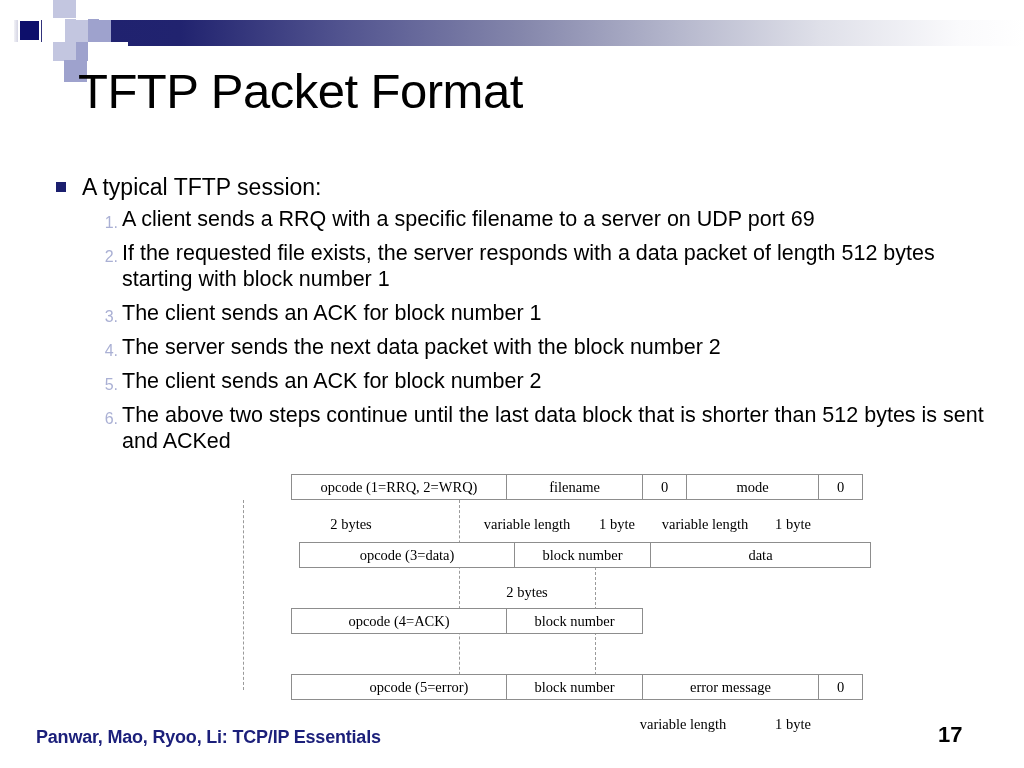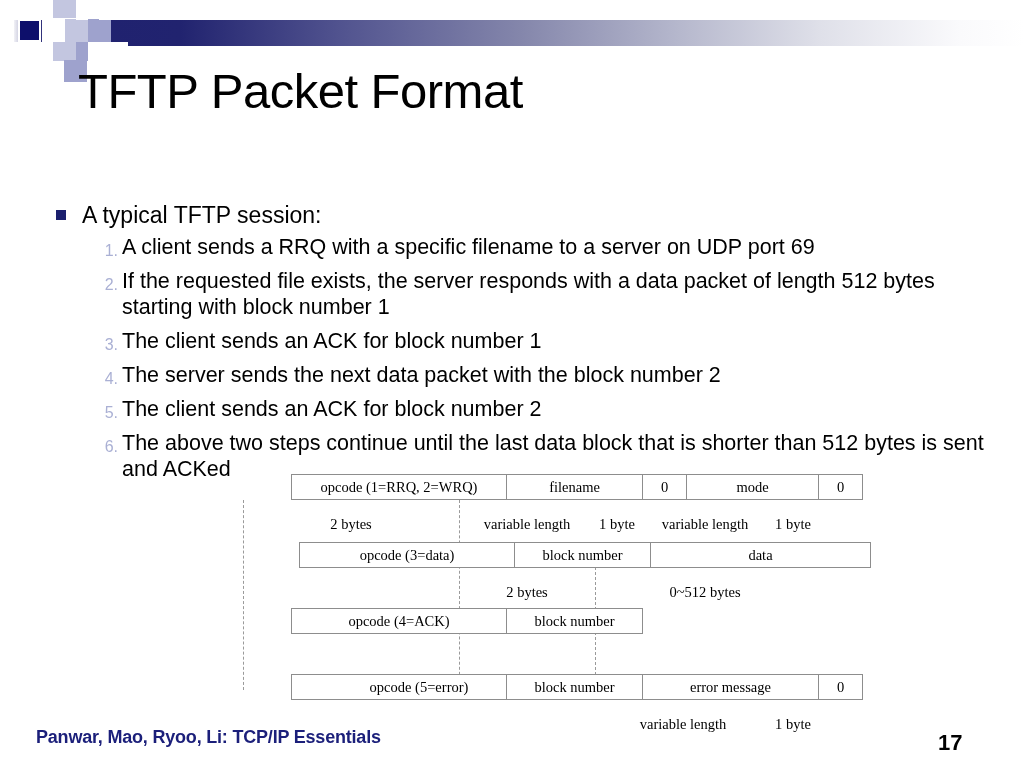--- a/index.html
+++ b/index.html
@@ -63,21 +63,20 @@
     top: 172px;
     width: 940px;
   }
   .lvl1 {
     position: relative;
     padding-left: 32px;
     font-size: 23px;
     line-height: 30px;
     color: #000000;
     margin-bottom: 4px;
-    margin-top: 28px;
   }
   .lvl1 .sq-bullet {
     position: absolute;
     left: 6px;
     top: 10px;
     width: 10px;
     height: 10px;
     background: #1b1f6e;
   }
   .numlist {
@@ -232,21 +231,20 @@
   </div>
 
   <div class="row" style="left:8px; top:68px;">
     <div class="cell first" style="width:216px;">opcode (3=data)</div>
     <div class="cell" style="width:136px;">block number</div>
     <div class="cell" style="width:220px;">data</div>
   </div>
   <div class="labelrow" style="left:0px; top:98px;">
     <div class="lab" style="width:216px;"></div>
     <div class="lab" style="width:136px;">2 bytes</div>
-    <div class="lab" style="width:220px;">0~512 bytes</div>
   </div>
 
   <div class="row" style="left:0px; top:134px;">
     <div class="cell first" style="width:216px;">opcode (4=ACK)</div>
     <div class="cell" style="width:136px;">block number</div>
   </div>
 
   <div class="row" style="left:0px; top:200px;">
     <div class="cell first" style="width:216px;padding-left:40px;">opcode (5=error)</div>
     <div class="cell" style="width:136px;">block number</div>
@@ -255,13 +253,13 @@
   </div>
   <div class="labelrow" style="left:0px; top:230px;">
     <div class="lab" style="width:216px;"></div>
     <div class="lab" style="width:136px;"></div>
     <div class="lab" style="width:176px;">variable length</div>
     <div class="lab" style="width:44px;">1 byte</div>
   </div>
 </div>
 
 <div style="position:absolute; left:36px; top:727px; font-size:18px; font-weight:bold; color:#1b1f7a; letter-spacing:-0.2px;">Panwar, Mao, Ryoo, Li: TCP/IP Essentials</div>
-<div style="position:absolute; left:938px; top:722px; font-size:22px; font-weight:bold; color:#000000;margin-top:8px;">17</div>
+<div style="position:absolute; left:938px; top:722px; font-size:22px; font-weight:bold; color:#000000;">17</div>
 
 </body></html>

